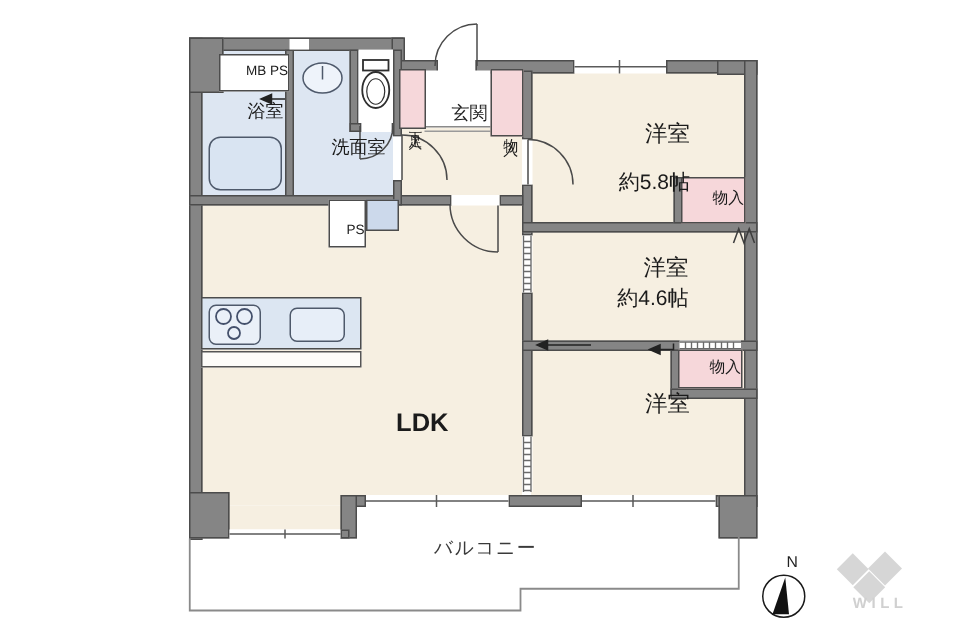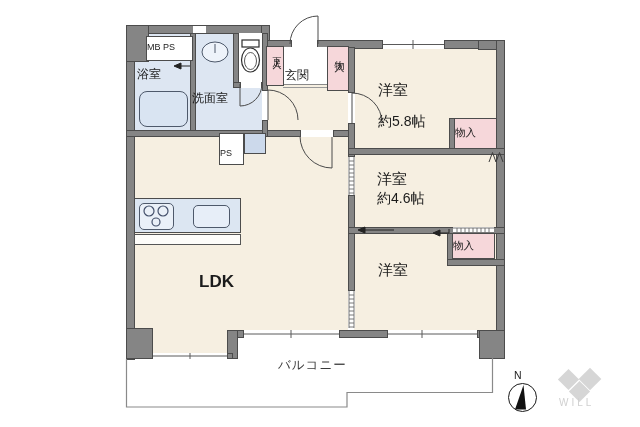--- a/index.html
+++ b/index.html
@@ -7,25 +7,25 @@
         font-family:"Liberation Sans","DejaVu Sans",sans-serif;color:#1b1b1b;}
   .abs{position:absolute;}
   .floor-cream{background:#f6efe1;}
   .floor-blue{background:#dde6f2;}
   .wall{background:#858585;border:1px solid #4c4c4c;box-sizing:border-box;}
   .gapw{background:#ffffff;}
   .storage{background:#f6d7da;border:1px solid #4c4c4c;box-sizing:border-box;}
   .whitebox{background:#ffffff;border:1px solid #4c4c4c;box-sizing:border-box;}
   .bluebox{background:#ccd9eb;border:1px solid #4c4c4c;box-sizing:border-box;}
   .fixture{border:1px solid #4e596b;box-sizing:border-box;}
-  .lbl{position:absolute;line-height:1.15;text-align:left;white-space:nowrap;}
+  .lbl{position:absolute;line-height:1.15;text-align:right;white-space:nowrap;}
   .vtext{writing-mode:vertical-rl;text-orientation:upright;letter-spacing:1px;white-space:normal;}
   svg.overlay{position:absolute;left:0;top:0;pointer-events:none;}
   .compass-circle{border:1.5px solid #1a1a1a;border-radius:50%;background:#fff;box-sizing:border-box;}
-  .will-text{letter-spacing:3px;font-weight:normal;color:#d0d0d0;}
+  .will-text{letter-spacing:3px;font-weight:bold;color:#d0d0d0;}
 </style>
 </head>
 <body>
 
 <div class="plan">
 
   <div class="abs floor-cream" style="left:134px;top:83px;width:214px;height:254px;"></div>
   <div class="abs floor-cream" style="left:134px;top:337px;width:94px;height:16px;"></div>
   <div class="abs floor-cream" style="left:354px;top:48px;width:143px;height:282px;"></div>
   <div class="abs floor-blue" style="left:134px;top:33px;width:134px;height:97px;"></div>

